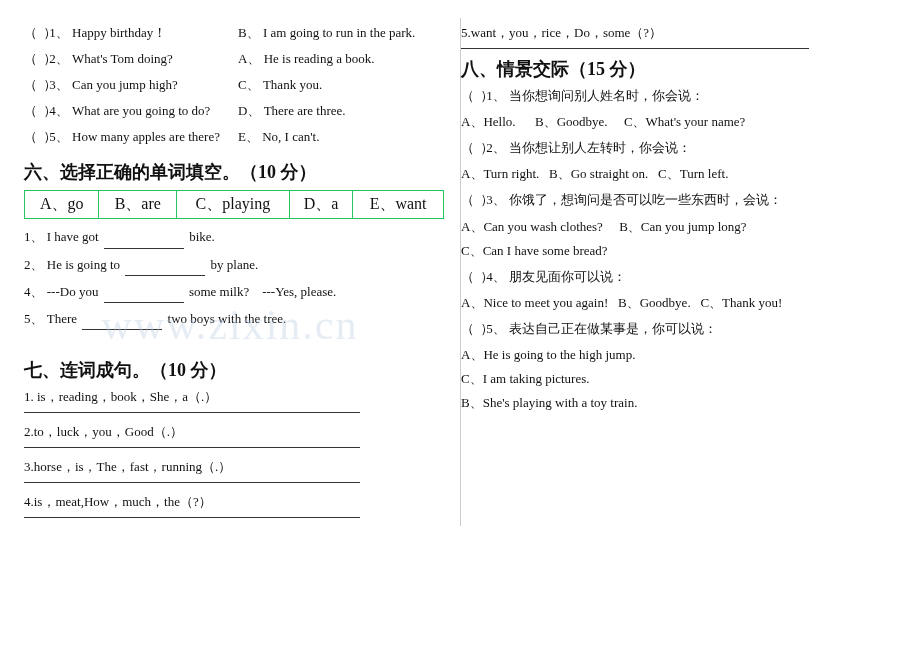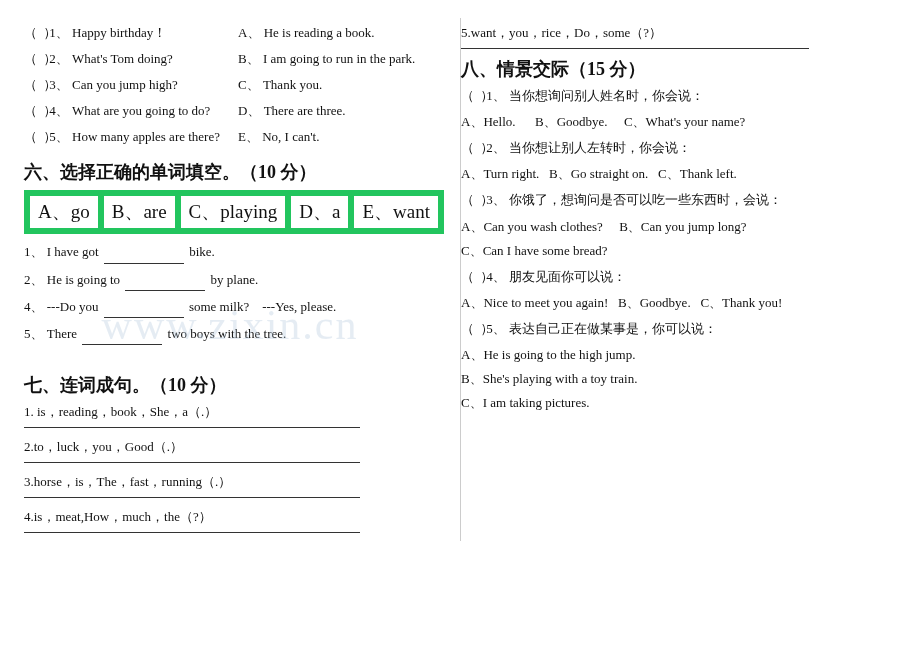--- a/index.html
+++ b/index.html
@@ -38,24 +38,24 @@
       display: inline-block;
       width: 22px;
       text-align: center;
     }
     .answer-table {
       border-collapse: collapse;
       width: 100%;
       margin: 6px 0;
     }
     .answer-table td {
-      border: 6px solid #22c55e;
+      border: 1px solid #22c55e;
       padding: 3px 8px;
       text-align: center;
-      font-size: 19px;
+      font-size: 16px;
     }
     .underline {
       display: inline-block;
       min-width: 80px;
       border-bottom: 1px solid #333;
       vertical-align: bottom;
       margin: 0 2px;
     }
     .long-underline {
       display: block;
@@ -110,26 +110,26 @@
           <span>What are you going to do?</span>
         </div>
         <div class="item">
           <span class="bracket">（&nbsp;&nbsp;）</span>
           <span>5、</span>
           <span>How many apples are there?</span>
         </div>
       </div>
       <div style="flex:1; padding-left:8px;">
         <div class="item">
+          <span>B、</span>
+          <span>I am going to run in the park.</span>
+        </div>
+        <div class="item">
           <span>A、</span>
           <span>He is reading a book.</span>
-        </div>
-        <div class="item">
-          <span>B、</span>
-          <span>I am going to run in the park.</span>
         </div>
         <div class="item">
           <span>C、</span>
           <span>Thank you.</span>
         </div>
         <div class="item">
           <span>D、</span>
           <span>There are three.</span>
         </div>
         <div class="item">
@@ -216,21 +216,21 @@
     </div>
 
     <div class="item" style="margin-top:4px;">
       <span class="bracket">（&nbsp;&nbsp;）</span>
       <span>2、</span>
       <span>当你想让别人左转时，你会说：</span>
     </div>
     <div class="opt-row">
       <span>A、Turn right.&nbsp;&nbsp;</span>
       <span>B、Go straight on.&nbsp;&nbsp;</span>
-      <span>C、Thank left.</span>
+      <span>C、Turn left.</span>
     </div>
 
     <div class="item" style="margin-top:4px;">
       <span class="bracket">（&nbsp;&nbsp;）</span>
       <span>3、</span>
       <span>你饿了，想询问是否可以吃一些东西时，会说：</span>
     </div>
     <div class="opt-row">
       <span>A、Can you wash clothes?&nbsp;&nbsp;&nbsp;&nbsp;</span>
       <span>B、Can you jump long?</span>
@@ -252,21 +252,21 @@
 
     <div class="item" style="margin-top:4px;">
       <span class="bracket">（&nbsp;&nbsp;）</span>
       <span>5、</span>
       <span>表达自己正在做某事是，你可以说：</span>
     </div>
     <div class="opt-row">
       <span>A、He is going to the high jump.</span>
     </div>
     <div class="opt-row">
+      <span>C、I am taking pictures.</span>
+    </div>
+    <div class="opt-row">
       <span>B、She's playing with a toy train.</span>
-    </div>
-    <div class="opt-row">
-      <span>C、I am taking pictures.</span>
     </div>
   </div>
 </div>
 
 <div class="watermark">www.zixin.cn</div>
 
 </body></html>

